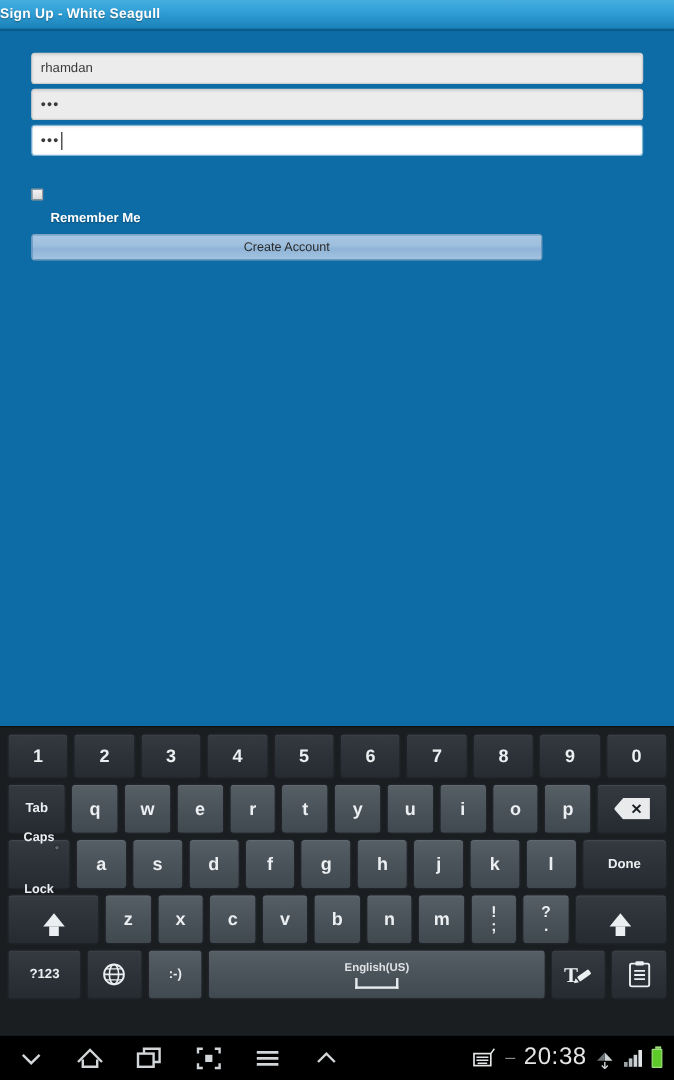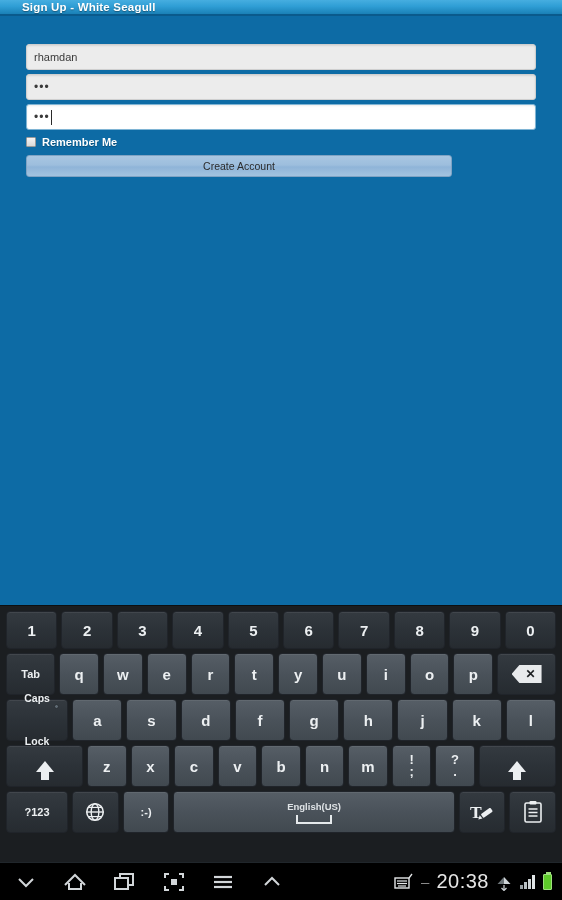--- a/index.html
+++ b/index.html
@@ -6,25 +6,25 @@
   html, body {
     width: 562px; height: 900px;
     background: #0d6ba5;
     font-family: "Liberation Sans", sans-serif;
     overflow: hidden;
   }
   #screen { position: relative; width: 562px; height: 900px; }
 
   
   .titlebar {
-    height: 16px; width: 100%;
+    height: 26px; width: 100%;
     background: linear-gradient(to bottom, #46aee0 0%, #2f9ed5 45%, #1a80b6 100%);
     border-bottom: 2px solid #0a5a8c;
     display: flex; align-items: center;
-    padding-left: 22px;
+    padding-left: 0;
   }
   .titlebar .title {
     color: #ffffff; font-size: 11.5px; font-weight: bold;
     letter-spacing: .2px;
     text-shadow: 0 1px 1px rgba(0,0,0,.35);
   }
 
   
   .app {
     position: absolute; top: 26px; left: 0;
@@ -60,20 +60,21 @@
   }
   .checkbox {
     width: 10px; height: 10px;
     background: linear-gradient(to bottom, #f4f4f4, #d9d9d9);
     border: 1px solid #9a9a9a; border-radius: 1px;
     margin-right: 6px;
   }
   .checkrow .lbl {
     color: #ffffff; font-size: 11px; font-weight: bold;
     text-shadow: 0 1px 1px rgba(0,0,0,.3);
+    margin-top: 40px;
   }
 
   .cta {
     width: 426px; height: 22px;
     background: linear-gradient(to bottom, #a8c6e2 0%, #9dbedd 45%, #8fb4d8 55%, #a3c3e0 100%);
     border: 1px solid #7fa3c4; border-radius: 3px;
     display: flex; align-items: center; justify-content: center;
     font-size: 10.5px; color: #2b2b2b;
     cursor: pointer;
   }
@@ -324,20 +325,23 @@
         </div>
       <div class="key">
           <span>j</span>
         </div>
       <div class="key">
           <span>k</span>
         </div>
       <div class="key">
           <span>l</span>
         </div>
+      <div class="key dark w-done small">
+          <span>Done</span>
+        </div>
     </div>
 
     <div class="krow">
       <div class="key dark w-shift">
         <span class="arrow-up"></span>
       </div>
       <div class="key">
           <span>z</span>
         </div>
       <div class="key">

